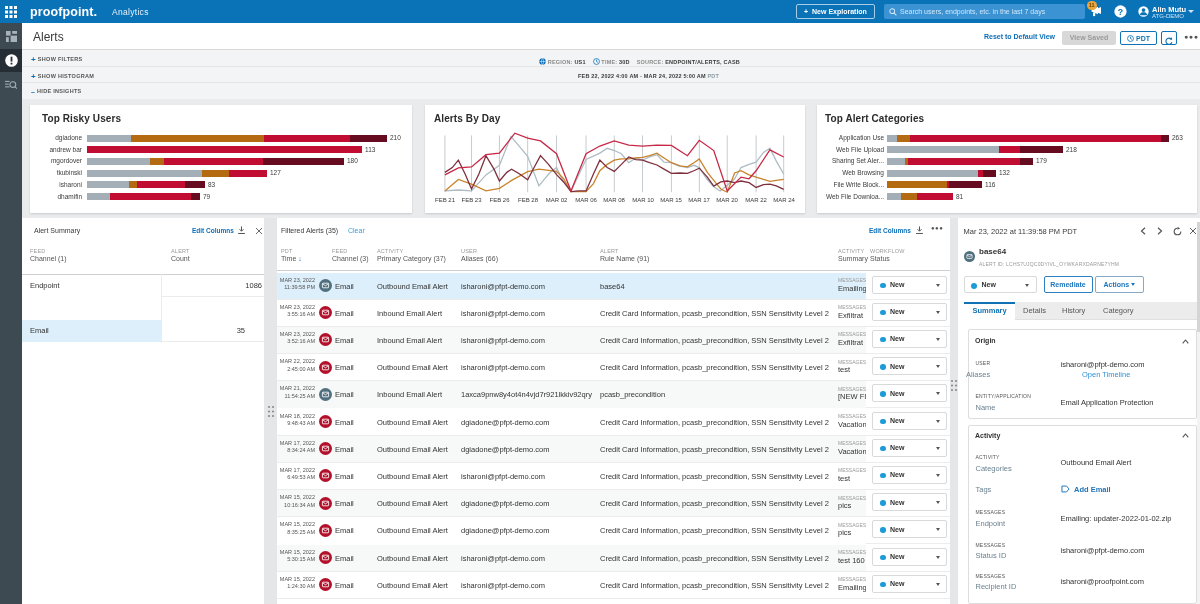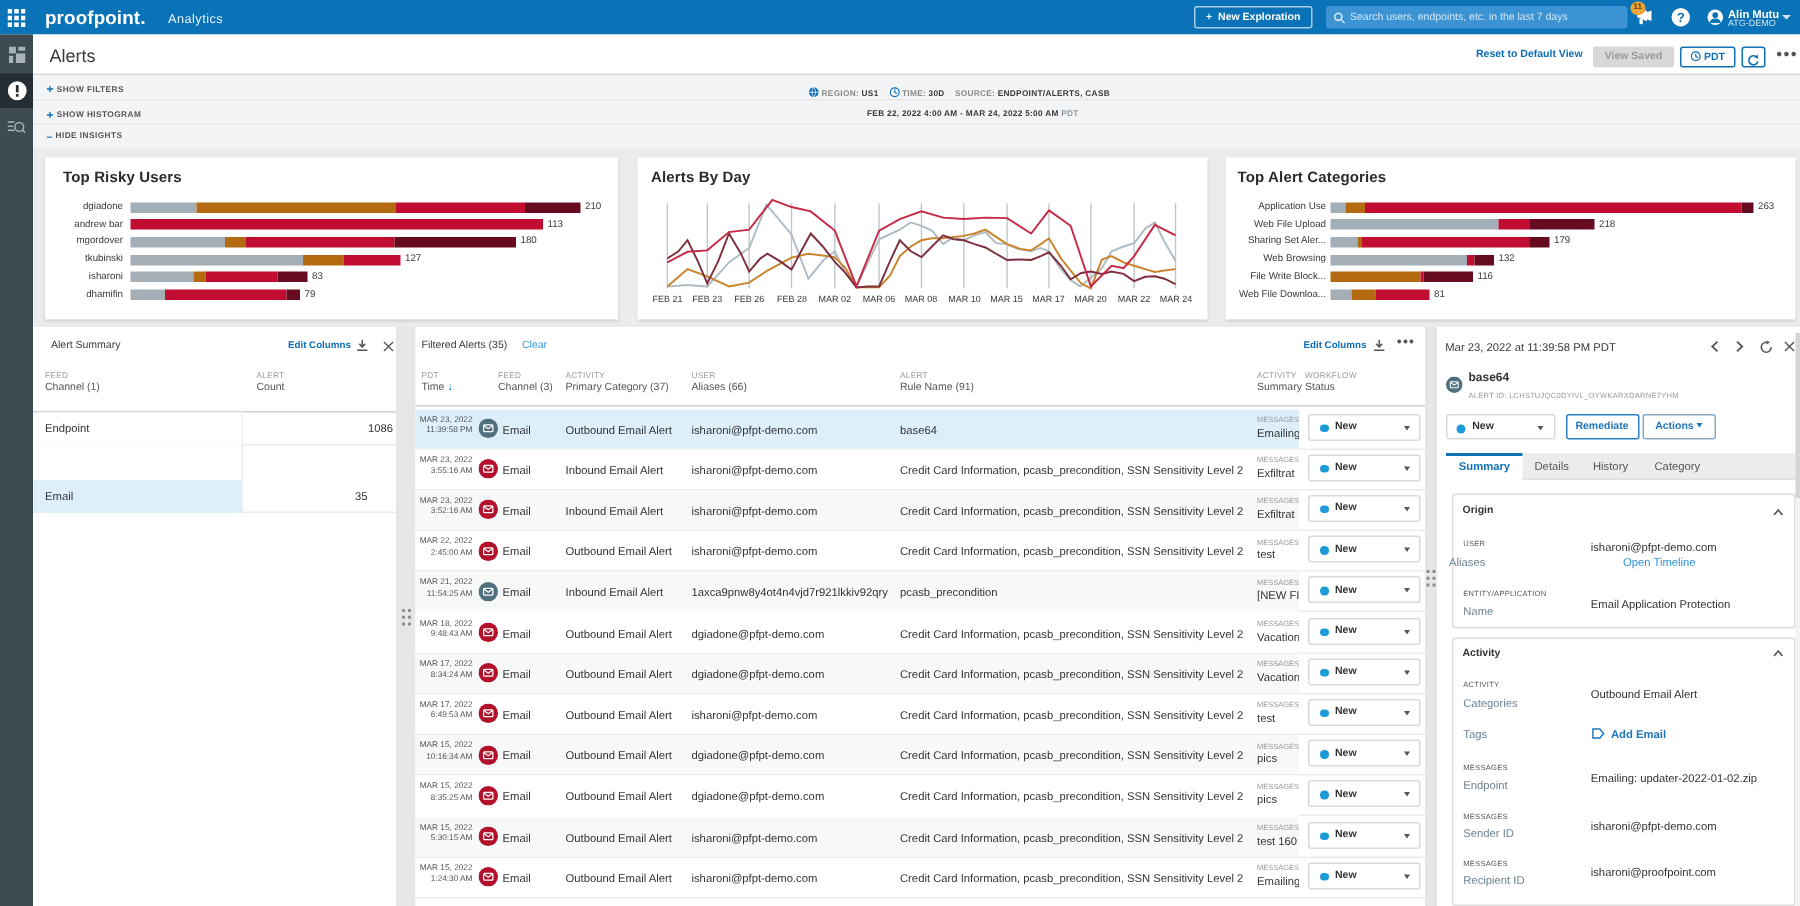--- a/index.html
+++ b/index.html
@@ -628,20 +628,20 @@
   <div class="abs" style="left:1060.5px;top:458px;font-size:7.5px;color:#333">Outbound Email Alert</div>
   <div class="abs" style="left:975.5px;top:485px;font-size:7.5px;color:#6b8290">Tags</div>
   <svg class="abs" style="left:1061px;top:484.5px" width="9" height="8" viewBox="0 0 10 9">
       <path d="M1 1.2 H6.2 L9 4.5 L6.2 7.8 H1 Z" fill="none" stroke="#2076bb" stroke-width="1.1"></path>
     </svg>
   <div class="abs" style="left:1074px;top:484.5px;font-size:7.5px;font-weight:bold;color:#2076bb">Add Email</div>
   <div class="abs" style="left:975.5px;top:509px;font-size:5px;color:#555;letter-spacing:.2px">MESSAGES</div>
   <div class="abs" style="left:975.5px;top:518.5px;font-size:7.5px;color:#6b8290">Endpoint</div>
   <div class="abs" style="left:1060.5px;top:513.5px;font-size:7.5px;color:#333">Emailing: updater-2022-01-02.zip</div>
   <div class="abs" style="left:975.5px;top:541.5px;font-size:5px;color:#555;letter-spacing:.2px">MESSAGES</div>
-  <div class="abs" style="left:975.5px;top:551px;font-size:7.5px;color:#6b8290">Sender ID</div>
+  <div class="abs" style="left:975.5px;top:551px;font-size:7.5px;color:#6b8290">Status ID</div>
   <div class="abs" style="left:1060.5px;top:546px;font-size:7.5px;color:#333">isharoni@pfpt-demo.com</div>
   <div class="abs" style="left:975.5px;top:572.5px;font-size:5px;color:#555;letter-spacing:.2px">MESSAGES</div>
   <div class="abs" style="left:975.5px;top:582px;font-size:7.5px;color:#6b8290">Recipient ID</div>
   <div class="abs" style="left:1060.5px;top:577px;font-size:7.5px;color:#333">isharoni@proofpoint.com</div>
   <div class="abs" style="left:1197px;top:222px;width:2.5px;height:382px;background:#f3f3f3"></div>
   <div class="abs" style="left:1197px;top:222px;width:2.5px;height:110px;background:#d5d5d5"></div>
 </div>
 
 </body></html>

